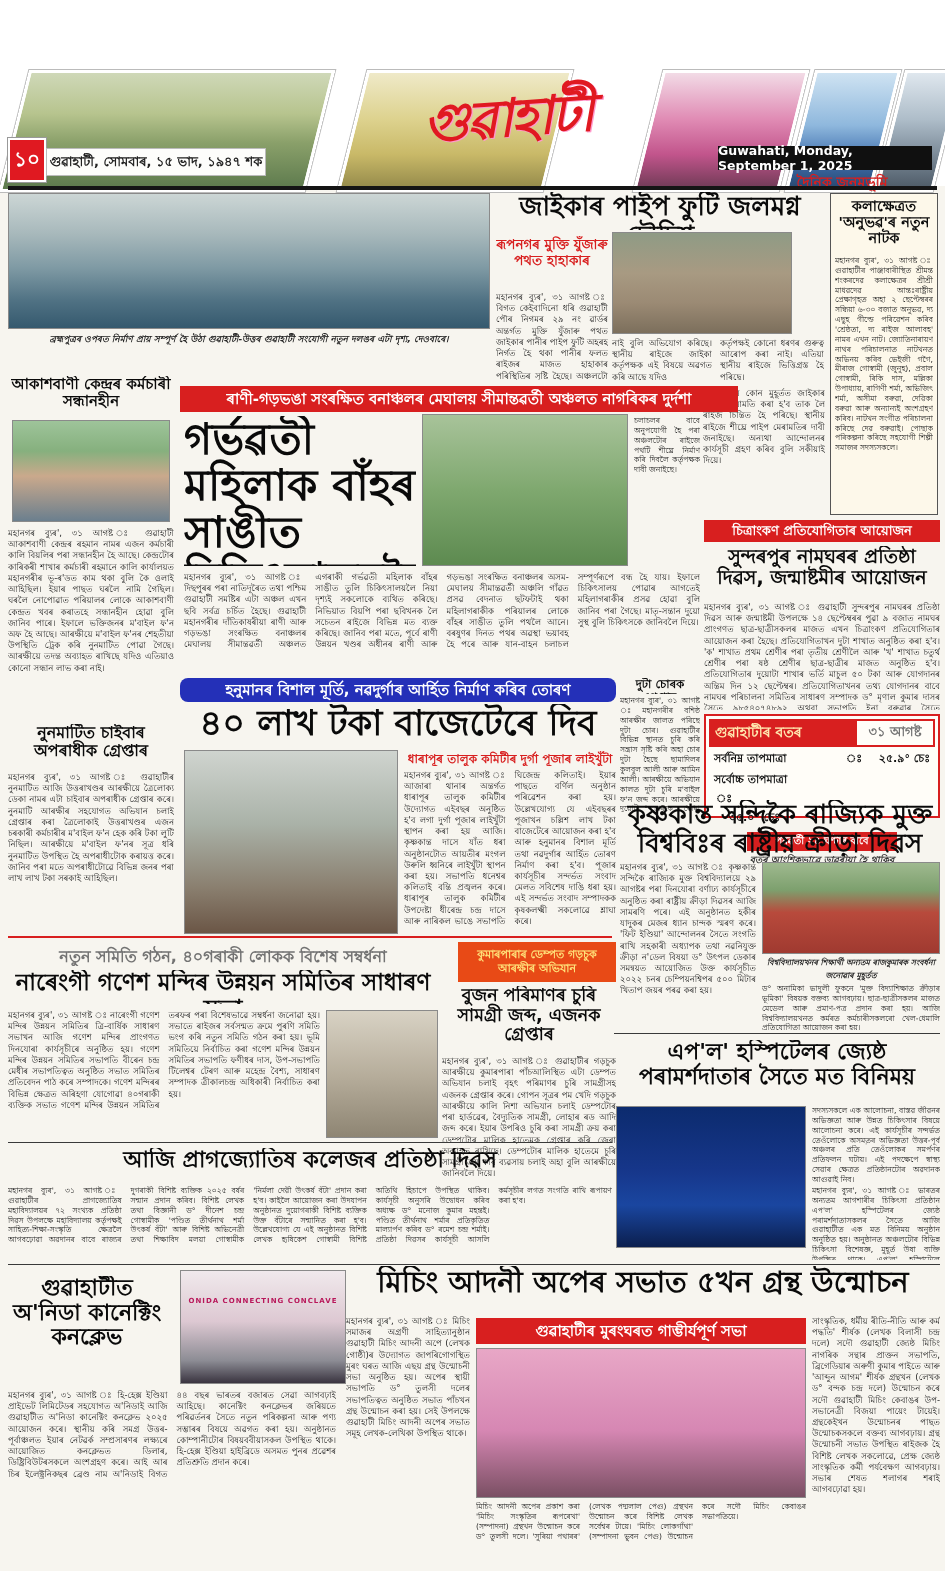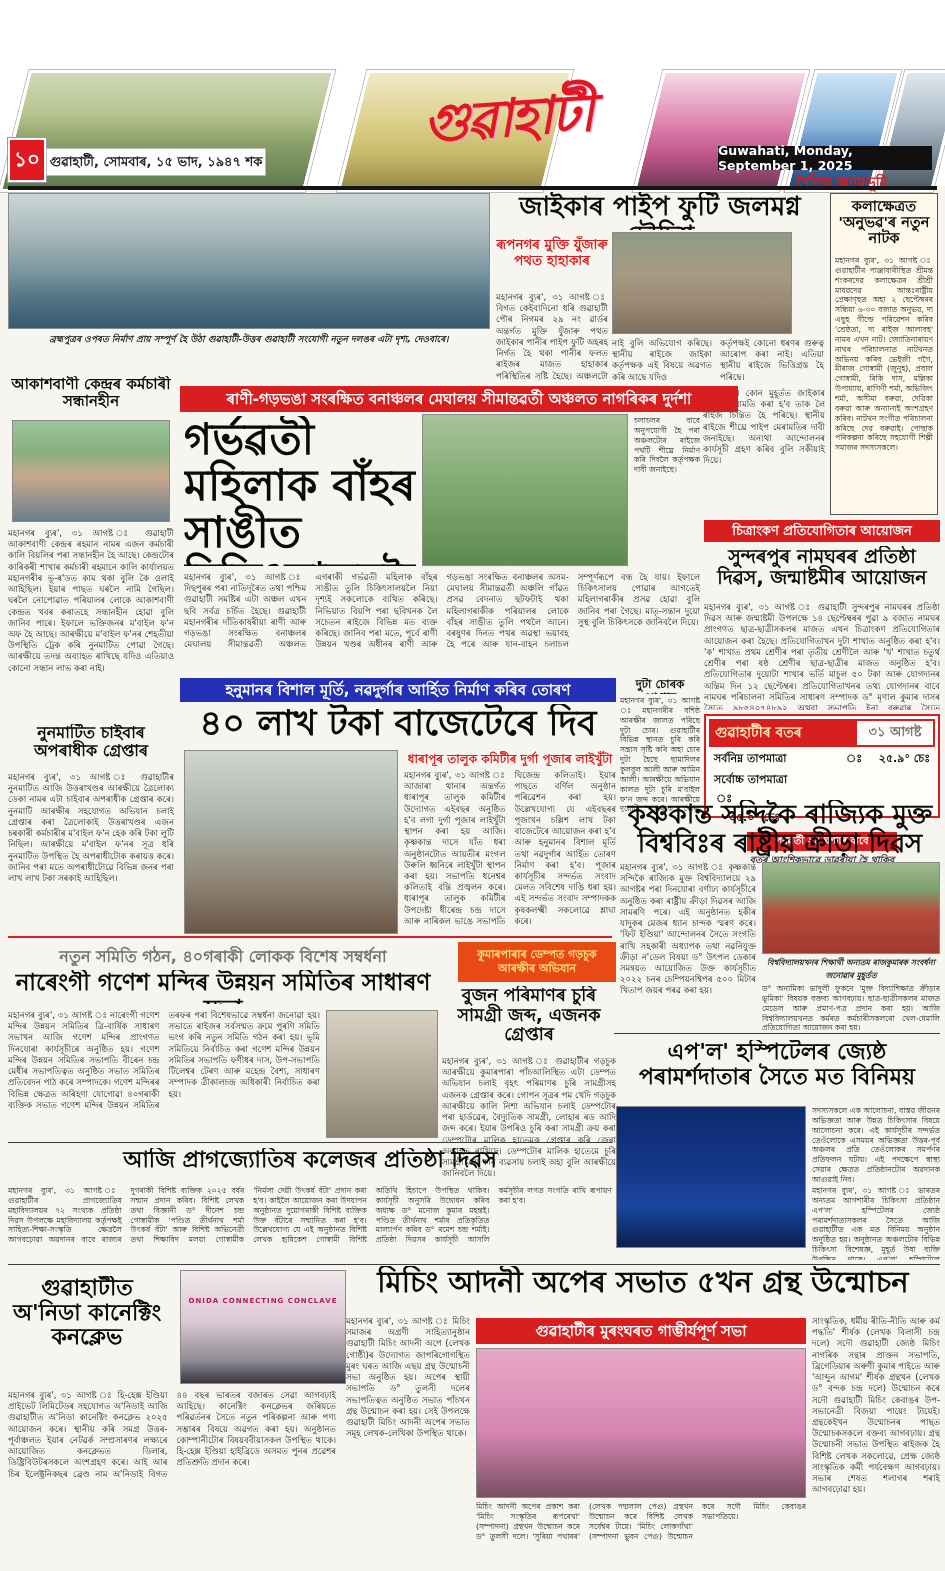--- a/index.html
+++ b/index.html
@@ -123,21 +123,21 @@
     <span style="width:20px;text-align:center;">ঃ</span>
     <span style="width:66px;text-align:right;">৩৫.০° চেঃ</span>
   </div>
   <div style="margin:4px auto 0 auto;width:150px;background:#d81f1f;color:#fff;font-weight:bold;font-size:10px;text-align:center;padding:1px 0;">পৰৱৰ্তী ২৪ ঘণ্টাৰ বাবে</div>
   <div style="margin-top:2px;text-align:center;font-size:9.5px;font-style:italic;font-weight:bold;color:#333;">বতৰ আংশিকভাৱে ডাৱৰীয়া হৈ থাকিব</div>
 </div>
 
 <div class="abs headline center" style="left:8px;top:724px;width:166px;height:44px;font-size:16px;">নুনমাটিত চাইবাৰ অপৰাধীক গ্ৰেপ্তাৰ</div>
 <div class="abs bodytext" style="left:8px;top:772px;width:166px;height:158px;">মহানগৰ ব্যুৰ', ৩১ আগষ্ট ঃ গুৱাহাটীৰ নুনমাটিত আজি উত্তৰাখণ্ডৰ আৰক্ষীয়ে ত্ৰৈলোক্য ডেকা নামৰ এটা চাইবাৰ অপৰাধীক গ্ৰেপ্তাৰ কৰে। নুনমাটি আৰক্ষীৰ সহযোগত অভিযান চলাই গ্ৰেপ্তাৰ কৰা ত্ৰৈলোকাই উত্তৰাখণ্ডৰ এজন চৰকাৰী কৰ্মচাৰীৰ ম'বাইল ফ'ন হেক কৰি টকা লুটি নিছিল। আৰক্ষীয়ে ম'বাইল ফ'নৰ সূত্ৰ ধৰি নুনমাটিত উপস্থিত হৈ অপৰাধীটোক কৰায়ত্ত কৰে। জানিব পৰা মতে অপৰাধীটোৱে বিভিন্ন জনৰ পৰা লাখ লাখ টকা সৰকাই আহিছিল।</div>
 
-<div class="abs kicker k-blue" style="left:180px;top:678px;width:436px;height:24px;font-size:15px;">
+<div class="abs kicker k-blue" style="left:180px;top:678px;width:436px;height:24px;font-size:15px;border-radius:8px;">
   <span>হনুমানৰ বিশাল মূৰ্তি, নৱদুৰ্গাৰ আৰ্হিত নিৰ্মাণ কৰিব তোৰণ</span>
 </div>
 <div class="abs headline center" style="left:180px;top:704px;width:436px;height:42px;font-size:35px;">৪০ লাখ টকা বাজেটেৰে দিব চমক</div>
 <div class="abs" style="left:404px;top:750px;width:212px;height:16px;color:#d81f1f;font-weight:bold;font-size:12px;text-align:center;overflow:hidden;">ধাৰাপূৰ তালুক কমিটীৰ দুৰ্গা পূজাৰ লাইখুঁটা স্থাপন</div>
 <div class="abs photo ph-ribbon" style="left:184px;top:750px;width:214px;height:184px;"></div>
 <div class="abs bodytext col2" style="left:404px;top:770px;width:212px;height:164px;">মহানগৰ ব্যুৰ', ৩১ আগষ্ট ঃ আজাৰা থানাৰ অন্তৰ্গত ধাৰাপূৰ তালুক কমিটীৰ উদ্যোগত এইবছৰ অনুষ্ঠিত হ'ব লগা দুৰ্গা পূজাৰ লাইখুঁটা স্থাপন কৰা হয় আজি। কৃষ্ণকান্ত দাসে যাঁত ধৰা অনুষ্ঠানটোত আয়তীৰ মংগল উৰুলি ধ্বনিৰে লাইখুঁটা স্থাপন কৰা হয়। সভাপতি ধনেশ্বৰ কলিতাই বন্তি প্ৰজ্বলন কৰে। ধাৰাপূৰ তালুক কমিটীৰ উপদেষ্টা ধীৰেন্দ্ৰ চন্দ্ৰ দাসে আৰু নাৰিকল ভাঙে সভাপতি ঘিজেন্দ্ৰ কলিতাই। ইয়াৰ পাছতে বৰ্ণিল অনুষ্ঠান পৰিৱেশন কৰা হয়। উল্লেখযোগ্য যে এইবছৰৰ পূজাখন চল্লিশ লাখ টকা বাজেটেৰে আয়োজন কৰা হ'ব আৰু হনুমানৰ বিশাল মূৰ্তি তথা নৱদুৰ্গাৰ আৰ্হিত তোৰণ নিৰ্মাণ কৰা হ'ব। পূজাৰ কাৰ্যসূচীৰ সন্দৰ্ভত সংবাদ মেলত সবিশেষ দাঙি ধৰা হয়। এই সন্দৰ্ভত সংবাদ সম্পাদকক কৃষকলক্ষ্মী সকলোৱে শ্লাঘা কৰে।</div>
 
 <div class="abs headline center" style="left:620px;top:678px;width:80px;height:16px;font-size:11.5px;">দুটা চোৰক গ্ৰেপ্তাৰ</div>
 <div class="abs bodytext tiny" style="left:620px;top:696px;width:80px;height:116px;">মহানগৰ ব্যুৰ', ৩১ আগষ্ট ঃ মহানগৰীৰ বশিষ্ঠ আৰক্ষীৰ জালত পৰিছে দুটা চোৰ। গুৱাহাটীৰ বিভিন্ন স্থানত চুৰি কৰি সন্ত্ৰাস সৃষ্টি কৰি অহা চোৰ দুটা হৈছে ছামাদিলৰ কুলবুল আলী আৰু আমিন আলী। আৰক্ষীয়ে অভিযান কালত দুটা চুৰি ম'বাইল ফ'ন জব্দ কৰে। আৰক্ষীয়ে দুয়োটা চোৰকে জেৰা অব্যাহত ৰাখিছে।</div>
 
@@ -156,21 +156,21 @@
 <div class="abs photo ph-group" style="left:326px;top:1010px;width:112px;height:128px;"></div>
 
 <div class="abs kicker k-orange" style="left:458px;top:942px;width:158px;height:40px;font-size:11px;line-height:1.25;">
   <span>কুমাৰপাৰাৰ ডেম্পত গড়চুক আৰক্ষীৰ অভিযান</span>
 </div>
 <div class="abs headline center" style="left:442px;top:986px;width:174px;height:66px;font-size:17.5px;">বুজন পৰিমাণৰ চুৰি সামগ্ৰী জব্দ, এজনক গ্ৰেপ্তাৰ</div>
 <div class="abs bodytext" style="left:442px;top:1056px;width:174px;height:206px;">মহানগৰ ব্যুৰ', ৩১ আগষ্ট ঃ গুৱাহাটীৰ গড়চুক আৰক্ষীয়ে কুমাৰপাৰা পাঁচআলিস্থিত এটা ডেম্পত অভিযান চলাই বৃহৎ পৰিমাণৰ চুৰি সামগ্ৰীসহ এজনক গ্ৰেপ্তাৰ কৰে। গোপন সূত্ৰৰ পম খেদি গড়চুক আৰক্ষীয়ে কালি নিশা অভিযান চলাই ডেম্পটোৰ পৰা হাৰ্ডৱেৰ, বৈদ্যুতিক সামগ্ৰী, লোহাৰ ৰড আদি জব্দ কৰে। ইয়াৰ উপৰিও চুৰি কৰা সামগ্ৰী ক্ৰয় কৰা ডেম্পটোৰ মালিক হাতেমক গ্ৰেপ্তাৰ কৰি জেৰা অব্যাহত ৰাখিছে। ডেম্পটোৰ মালিক হাতেমে চুৰি সামগ্ৰী ক্ৰয় কৰি ব্যৱসায় চলাই অহা বুলি আৰক্ষীয়ে জানিবলৈ দিয়ে।</div>
 
 <div class="abs headline center" style="left:614px;top:1040px;width:326px;height:62px;font-size:22px;">এপ'ল' হস্পিটেলৰ জ্যেষ্ঠ পৰামৰ্শদাতাৰ সৈতে মত বিনিময়</div>
 <div class="abs photo ph-conf" style="left:616px;top:1106px;width:190px;height:142px;"></div>
-<div class="abs bodytext tiny" style="left:812px;top:1106px;width:128px;height:78px;">সদস্যসকলে এক আলোচনা, বাস্তৱ জীৱনৰ অভিজ্ঞতা আৰু উন্নত চিকিৎসাৰ বিষয়ে আলোচনা কৰে। এই কাৰ্যসূচীৰ সন্দৰ্ভত তেওঁলোকে এসময়ৰ অভিজ্ঞতা উত্তৰ-পূৰ্ব অঞ্চলৰ প্ৰতি তেওঁলোকৰ সমৰ্পণৰ প্ৰতিফলন ঘটায়। এই পদক্ষেপে স্বাস্থ্য সেৱাৰ ক্ষেত্ৰত প্ৰতিষ্ঠানটোৰ অৱদানক আগুৱাই নিব।</div>
+<div class="abs bodytext tiny" style="left:812px;top:1106px;width:128px;height:78px;">সদস্যসকলে এক আলোচনা, বাস্তৱ জীৱনৰ অভিজ্ঞতা আৰু উন্নত চিকিৎসাৰ বিষয়ে আলোচনা কৰে। এই কাৰ্যসূচীৰ সন্দৰ্ভত তেওঁলোকে অসমত়ৰ অভিজ্ঞতা উত্তৰ-পূৰ্ব অঞ্চলৰ প্ৰতি তেওঁলোকৰ সমৰ্পণৰ প্ৰতিফলন ঘটায়। এই পদক্ষেপে স্বাস্থ্য সেৱাৰ ক্ষেত্ৰত প্ৰতিষ্ঠানটোৰ অৱদানক আগুৱাই নিব।</div>
 <div class="abs bodytext tiny" style="left:812px;top:1186px;width:128px;height:74px;">মহানগৰ ব্যুৰ', ৩১ আগষ্ট ঃ ভাৰতৰ অন্যতম আগশাৰীৰ চিকিৎসা প্ৰতিষ্ঠান এপ'ল' হস্পিটেলৰ জ্যেষ্ঠ পৰামৰ্শদাতাসকলৰ সৈতে আজি গুৱাহাটীত এক মত বিনিময় অনুষ্ঠান অনুষ্ঠিত হয়। অনুষ্ঠানত অঞ্চলটোৰ বিভিন্ন চিকিৎসা বিশেষজ্ঞ, মুহূৰ্ত উষা ব্যক্তি উপস্থিত থাকে। এপ'ল' হস্পিটেলে চিকিৎসা ক্ষেত্ৰত এপ'ল' হস্পিটেলৰ নিষ্ঠাসেৱকক প্ৰশংসা কৰে।</div>
 
 <div class="abs hr" style="left:8px;top:1142px;width:604px;"></div>
 <div class="abs headline center" style="left:8px;top:1148px;width:604px;height:32px;font-size:22px;">আজি প্ৰাগজ্যোতিষ কলেজৰ প্ৰতিষ্ঠা দিৱস</div>
 <div class="abs bodytext col5 tiny" style="left:8px;top:1186px;width:604px;height:76px;">মহানগৰ ব্যুৰ', ৩১ আগষ্ট ঃ গুৱাহাটীৰ প্ৰাগজ্যোতিষ মহাবিদ্যালয়ৰ ৭২ সংখ্যক প্ৰতিষ্ঠা দিৱস উপলক্ষে মহাবিদ্যালয় কৰ্তৃপক্ষই সাহিত্য-শিক্ষা-সংস্কৃতি ক্ষেত্ৰলৈ আগবঢ়োৱা অৱদানৰ বাবে ৰাজ্যৰ দুগৰাকী বিশিষ্ট ব্যক্তিক ২০২৫ বৰ্ষৰ সন্মান প্ৰদান কৰিব। বিশিষ্ট লেখক তথা বিজ্ঞানী ড° দীনেশ চন্দ্ৰ গোস্বামীক 'পণ্ডিত তীৰ্থনাথ শৰ্মা উৎকৰ্ষ বঁটা' আৰু বিশিষ্ট অভিনেত্ৰী তথা শিক্ষাবিদ মলয়া গোস্বামীক 'নিৰ্মলা দেৱী উৎকৰ্ষ বঁটা' প্ৰদান কৰা হ'ব। কাইলৈ আয়োজন কৰা উদযাপন অনুষ্ঠানত দুয়োগৰাকী বিশিষ্ট ব্যক্তিক উক্ত বঁটাৰে সন্মানিত কৰা হ'ব। উল্লেখযোগ্য যে এই অনুষ্ঠানত বিশিষ্ট লেখক হৃষিকেশ গোস্বামী বিশিষ্ট অতিথি হিচাপে উপস্থিত থাকিব। কাৰ্যসূচী অনুসৰি উদ্বোধন কৰিব অধ্যক্ষ ড° মনোজ কুমাৰ মহন্তই। পণ্ডিত তীৰ্থনাথ শৰ্মাৰ প্ৰতিকৃতিত মাল্যাৰ্পণ কৰিব ড° ৰমেশ চন্দ্ৰ শৰ্মাই। প্ৰতিষ্ঠা দিৱসৰ কাৰ্যসূচী আসলি কৰ্মসূচীৰ লগত সংগতি ৰাখি ৰূপায়ণ কৰা হ'ব।</div>
 
 <div class="abs hr" style="left:8px;top:1264px;width:932px;"></div>
 
 <div class="abs headline center" style="left:8px;top:1276px;width:158px;height:106px;font-size:22px;">গুৱাহাটীত অ'নিডা কানেক্টিং কনক্লেভ</div>
 <div class="abs photo ph-press" style="left:170px;top:1270px;width:166px;height:114px;">

